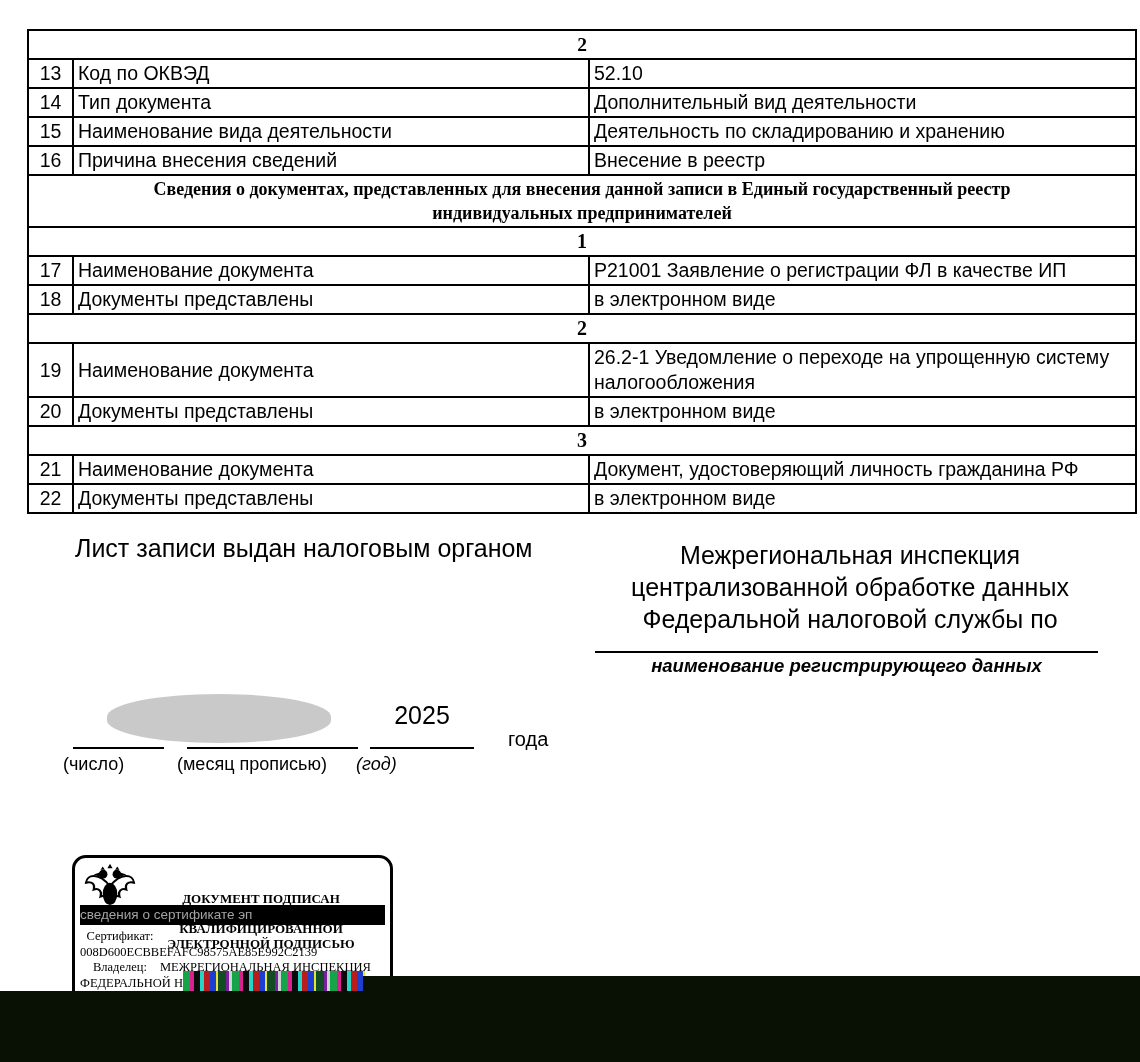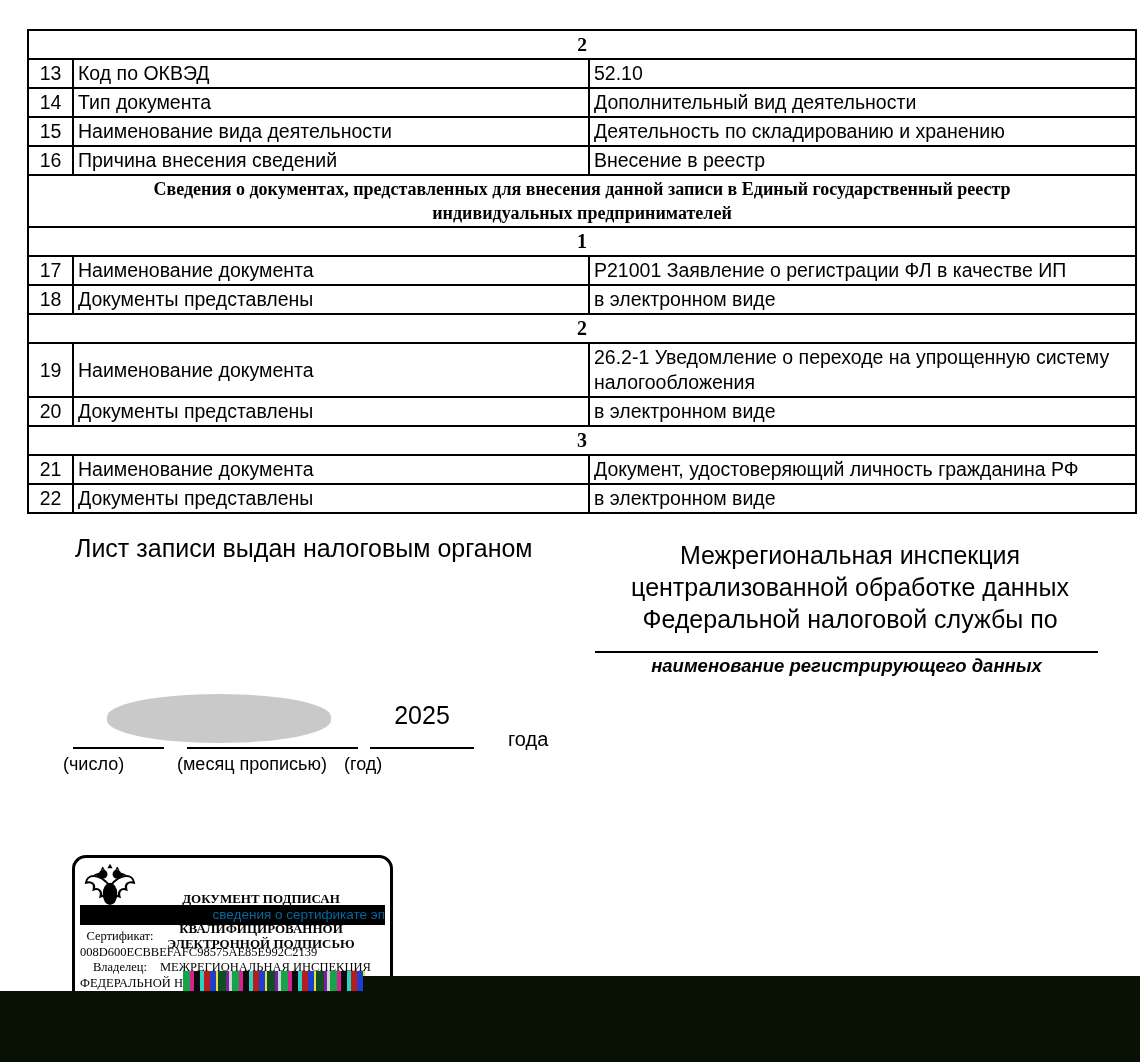--- a/index.html
+++ b/index.html
@@ -38,31 +38,31 @@
                     background:#c9c9c9; border-radius:50% / 46%; }
   .sig-line { position:absolute; border-top:2px solid #000; height:0; }
   .line-day   { left:73px;  top:747px; width:91px;  }
   .line-month { left:187px; top:747px; width:171px; }
   .line-year  { left:370px; top:747px; width:104px; }
   .year-value { position:absolute; left:366px; top:701px; width:112px; text-align:center; font-size:25px; }
   .year-suffix { position:absolute; left:508px; top:708px; font-size:20px;margin-top:20px; }
   .cap { position:absolute; top:754px; font-size:18px; }
   .cap-day   { left:63px;  width:111px; }
   .cap-month { left:177px; width:191px; }
-  .cap-year  { left:344px; width:124px; }
+  .cap-year  { left:356px; width:124px;font-style:italic; }
 
   
   .stamp { position:absolute; left:72px; top:855px; width:321px; height:150px;
            border:3px solid #000; border-radius:14px; background:#fff; }
   .stamp-eagle { position:absolute; left:7px; top:5px; width:56px; height:60px; }
   .stamp-title { position:absolute; left:60px; top:9px; width:252px; text-align:center;
                  font-family:"Liberation Serif", serif; font-weight:bold;
                  font-size:13px; line-height:15px;margin-top:24px; }
   .stamp-bar { position:absolute; left:5px; top:47px; width:305px; height:20px; background:#000;
-               color:#0369a1; text-align:right; font-size:13.5px; line-height:20px; }
+               color:#a3a3a3; text-align:left; font-size:13.5px; line-height:20px; }
   .stamp-cert { position:absolute; left:5px; top:71px; width:310px;
                 font-family:"Liberation Serif", serif; font-size:12.5px; line-height:15.5px; }
   .cert-label { display:inline-block; width:80px;text-align:center; }
 
   
   .glitch-strip { position:absolute; left:183px; top:971px; width:182px; height:20px; z-index:6;
     background:
       repeating-linear-gradient(90deg,
         #17a34a 0 7px, #d9208f 7px 11px, #0b0b0b 11px 17px, #27d4c4 17px 21px,
         #b91c1c 21px 27px, #1d3fd1 27px 33px, #e7e23a 33px 35px, #104d22 35px 43px,

